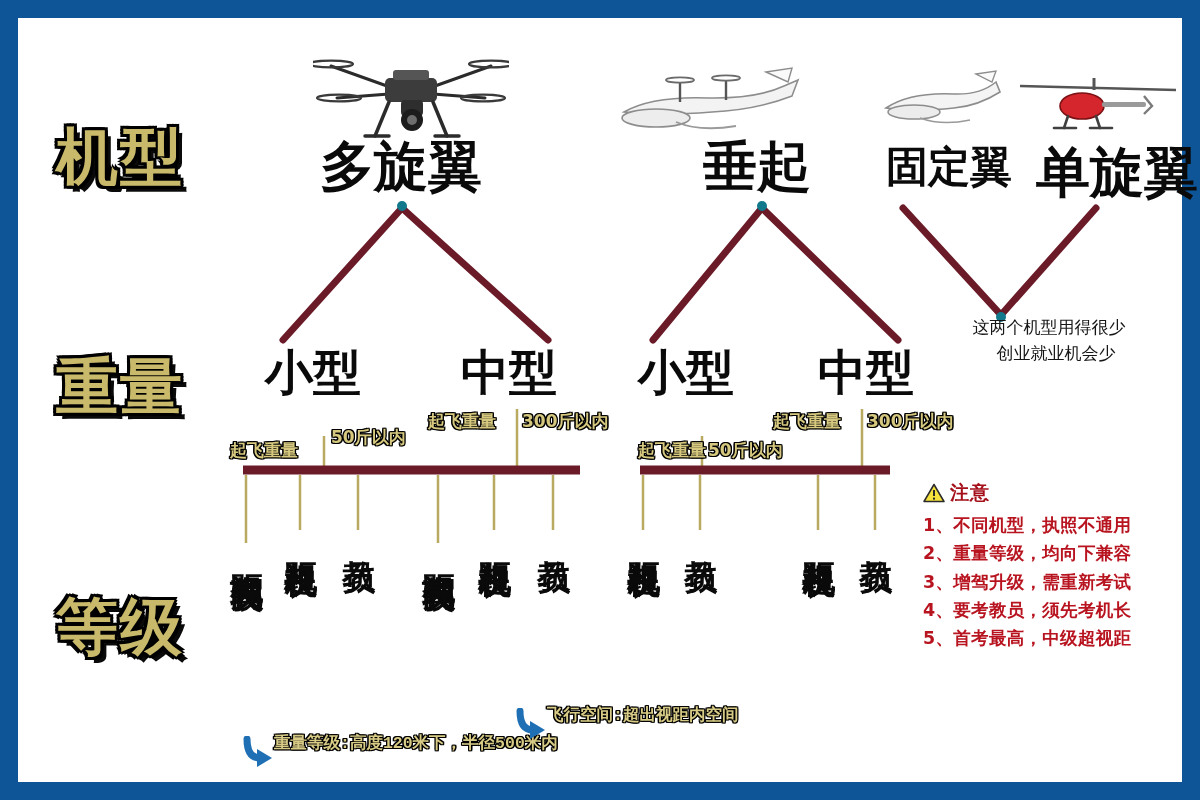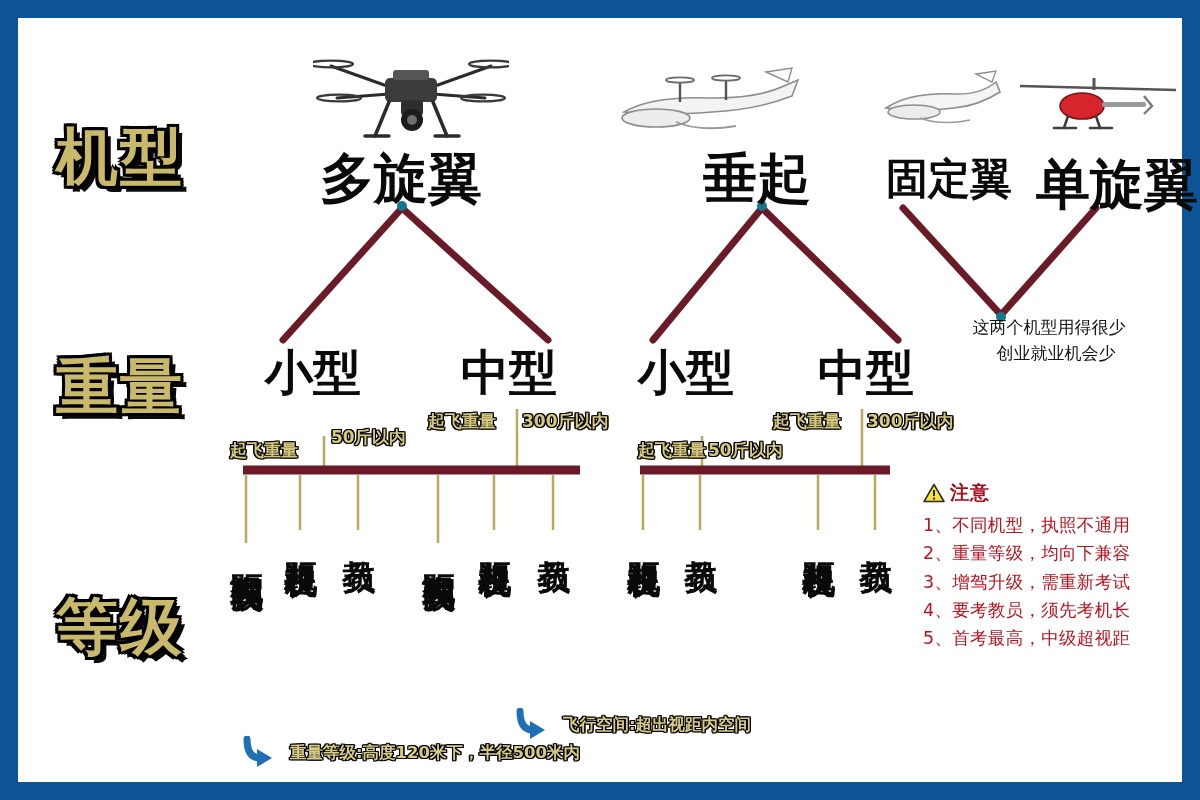--- a/index.html
+++ b/index.html
@@ -52,21 +52,20 @@
   #lbl-weight { left: 38px;  top: 338px; }
   #lbl-level  { left: 38px;  top: 578px; }
 
   
   .typename {
     position: absolute;
     font-weight: 700;
     color: #0a0a0a;
     white-space: nowrap;
     line-height: 1;
-    margin-top: 12px;
   }
   #type-multi  { left: 302px; top: 122px; font-size: 54px; }
   #type-vtol   { left: 685px; top: 122px; font-size: 54px; }
   #type-fixed  { left: 868px; top: 128px; font-size: 42px; }
   #type-single { left: 1018px; top: 128px; font-size: 54px; }
 
   
   .craft { position: absolute; }
   #craft-multi  { left: 295px; top: 22px; }
   #craft-vtol   { left: 598px; top: 48px; }
@@ -144,21 +143,21 @@
     gap: 5px;
     margin-bottom: 5px;
   }
   #notice .n-head-text {
     font-weight: 700;
     font-size: 19px;
     color: #a40f19;
     letter-spacing: 1px;
   }
   #notice .n-item {
-    font-weight: 400;
+    font-weight: 700;
     font-size: 17.5px;
     color: #b81420;
     line-height: 1.62;
     letter-spacing: 0.3px;
     white-space: nowrap;
   }
 
   
   #sparse-note {
     position: absolute;
@@ -171,22 +170,23 @@
     color: #161616;
     line-height: 1.55;
   }
   #sparse-note div { white-space: nowrap; }
   #sparse-note .line2 { padding-left: 14px; }
 
   
   .annot {
     position: absolute;
     display: flex;
-    align-items: center;
-    gap: 16px;
+    align-items: flex-start;
+    gap: 0;
+    font-family: Liberation Mono, monospace;
   }
   .annot .atext {
     font-weight: 700;
     font-size: 16.5px;
     color: #d8cb86;
     white-space: nowrap;
     line-height: 1;
     text-shadow:
       -1.2px -1.2px 0 #000, 1.2px -1.2px 0 #000,
       -1.2px 1.2px 0 #000, 1.2px 1.2px 0 #000,

